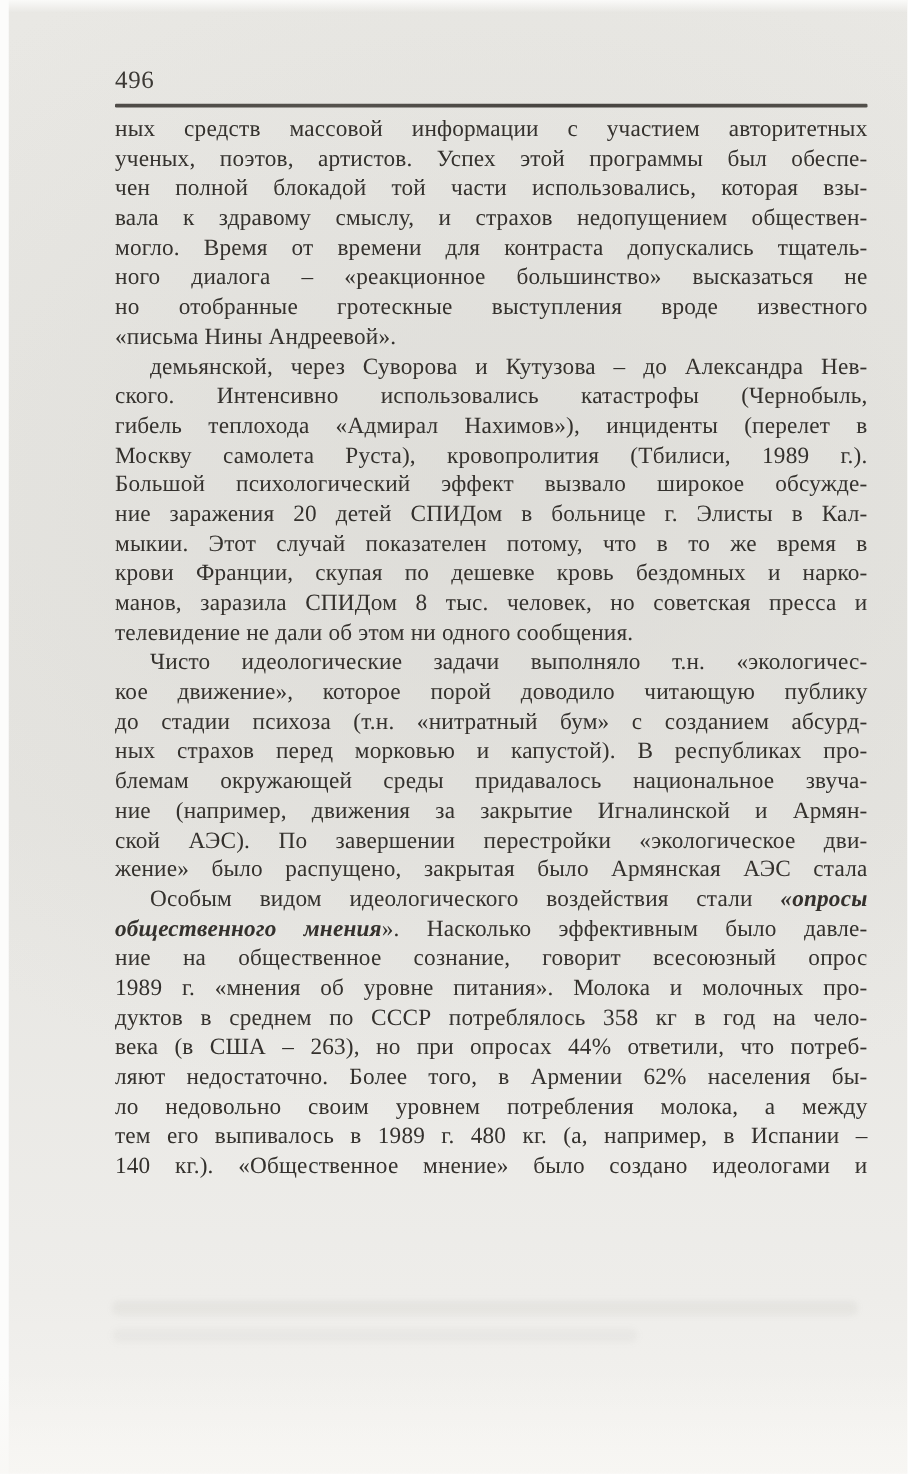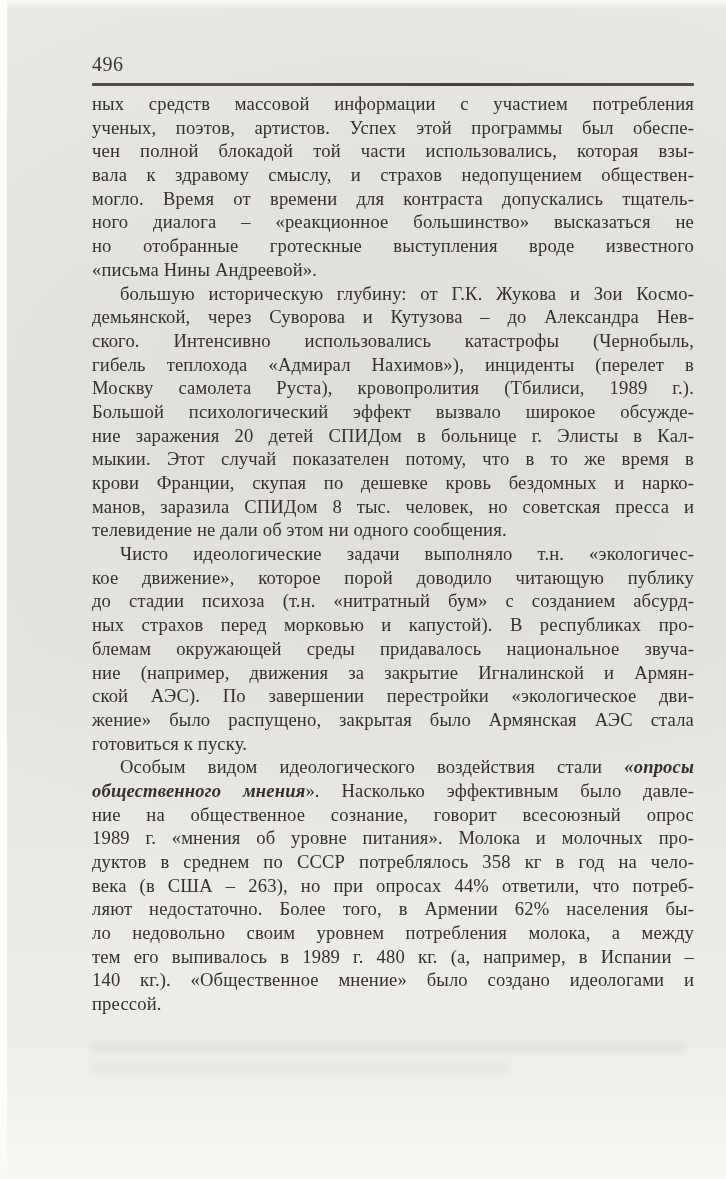--- a/index.html
+++ b/index.html
@@ -99,65 +99,62 @@
 
 <div class="page">
   <div class="edge-left"></div>
   <div class="edge-top"></div>
 
   <div class="content">
     <div class="page-number">496</div>
     <div class="header-rule"></div>
     <div class="body-text">
         <div class="para">
-          <div class="line">ных средств массовой информации с участием потребления</div>
+          <div class="line">ных средств массовой информации с участием авторитетных</div>
           <div class="line">ученых, поэтов, артистов. Успех этой программы был обеспе-</div>
           <div class="line">чен полной блокадой той части использовались, которая взы-</div>
           <div class="line">вала к здравому смыслу, и страхов недопущением обществен-</div>
           <div class="line">могло. Время от времени для контраста допускались тщатель-</div>
           <div class="line">ного диалога – «реакционное большинство» высказаться не</div>
           <div class="line">но отобранные гротескные выступления вроде известного</div>
           <div class="line last">«письма Нины Андреевой».</div>
         </div>
         <div class="para indent">
-          <div class="line">большую историческую глубину: от Г.К. Жукова и Зои Космо-</div>
           <div class="line">демьянской, через Суворова и Кутузова – до Александра Нев-</div>
           <div class="line">ского. Интенсивно использовались катастрофы (Чернобыль,</div>
           <div class="line">гибель теплохода «Адмирал Нахимов»), инциденты (перелет в</div>
           <div class="line">Москву самолета Руста), кровопролития (Тбилиси, 1989 г.).</div>
           <div class="line">Большой психологический эффект вызвало широкое обсужде-</div>
           <div class="line">ние заражения 20 детей СПИДом в больнице г. Элисты в Кал-</div>
           <div class="line">мыкии. Этот случай показателен потому, что в то же время в</div>
           <div class="line">крови Франции, скупая по дешевке кровь бездомных и нарко-</div>
           <div class="line">манов, заразила СПИДом 8 тыс. человек, но советская пресса и</div>
           <div class="line last">телевидение не дали об этом ни одного сообщения.</div>
         </div>
         <div class="para indent">
           <div class="line">Чисто идеологические задачи выполняло т.н. «экологичес-</div>
           <div class="line">кое движение», которое порой доводило читающую публику</div>
           <div class="line">до стадии психоза (т.н. «нитратный бум» с созданием абсурд-</div>
           <div class="line">ных страхов перед морковью и капустой). В республиках про-</div>
           <div class="line">блемам окружающей среды придавалось национальное звуча-</div>
           <div class="line">ние (например, движения за закрытие Игналинской и Армян-</div>
           <div class="line">ской АЭС). По завершении перестройки «экологическое дви-</div>
           <div class="line">жение» было распущено, закрытая было Армянская АЭС стала</div>
-          <div class="line last">готовиться к пуску.</div>
         </div>
         <div class="para indent">
           <div class="line"><span>Особым видом идеологического воздействия стали </span><span class="em">«опросы</span></div>
           <div class="line"><span class="em">общественного мнения</span><span>». Насколько эффективным было давле-</span></div>
           <div class="line">ние на общественное сознание, говорит всесоюзный опрос</div>
           <div class="line">1989 г. «мнения об уровне питания». Молока и молочных про-</div>
           <div class="line">дуктов в среднем по СССР потреблялось 358 кг в год на чело-</div>
           <div class="line">века (в США – 263), но при опросах 44% ответили, что потреб-</div>
           <div class="line">ляют недостаточно. Более того, в Армении 62% населения бы-</div>
           <div class="line">ло недовольно своим уровнем потребления молока, а между</div>
           <div class="line">тем его выпивалось в 1989 г. 480 кг. (а, например, в Испании –</div>
           <div class="line">140 кг.). «Общественное мнение» было создано идеологами и</div>
-          <div class="line last">прессой.</div>
         </div>
       </div>
   </div>
 
   <div class="bleed b1"></div>
   <div class="bleed b2"></div>
   <div class="fade-bottom"></div>
 </div>
 
 </body></html>

